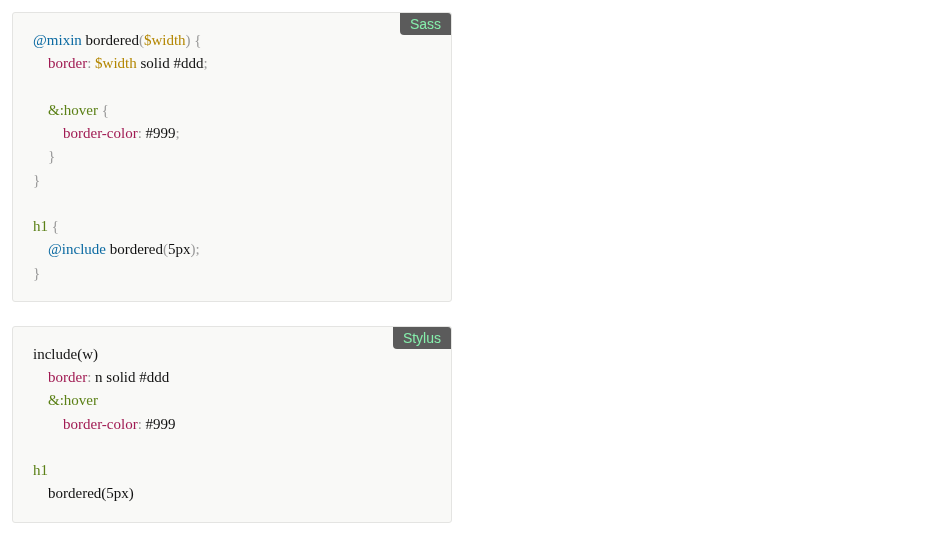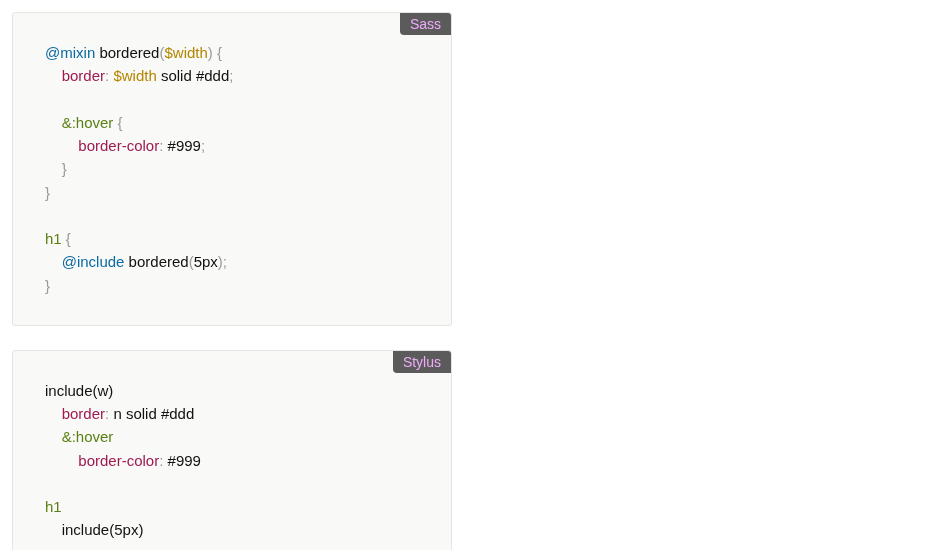--- a/index.html
+++ b/index.html
@@ -27,33 +27,33 @@
     background: #f9f9f7;
     border: 1px solid #e4e4e2;
     border-radius: 3px;
     padding: 12px 16px 12px 16px;
   }
   .lang-tag {
     position: absolute;
     top: 0;
     right: 0;
     background: #5b5b5b;
-    color: #f0abfc;
+    color: #86efac;
     font-family: -apple-system, BlinkMacSystemFont, "Segoe UI", Helvetica, Arial, sans-serif;
     font-size: 14px;
     padding: 3px 10px;
     border-top-right-radius: 3px;
     border-bottom-left-radius: 4px;
   }
   pre {
-    margin: 16px;
+    margin: 4px;
     white-space: pre;
     line-height: 1.55;
     font-size: 15px;
-    font-family: Liberation Sans, sans-serif;
+    font-family: Liberation Serif, serif;
   }
   .c-key   { color: #0b6aa2; }   
   .c-sel   { color: #5b8016; }   
   .c-var   { color: #b38600; }   
   .c-prop  { color: #a01a52; }
   .c-punct { color: #9a9a9a; }   
   .c-plain { color: #111; }
 </style>
 </head>
 <body>
@@ -78,21 +78,21 @@
     </div>
 
     <div class="card">
       <div class="lang-tag">Stylus</div>
 <pre><span class="c-plain">include(w)</span>
     <span class="c-prop">border</span><span class="c-punct">:</span> <span class="c-plain">n</span> <span class="c-plain">solid</span> <span class="c-plain">#ddd</span>
     <span class="c-sel">&amp;:hover</span>
         <span class="c-prop">border-color</span><span class="c-punct">:</span> <span class="c-plain">#999</span>
 
 <span class="c-sel">h1</span>
-    <span class="c-plain">include(</span><span class="c-plain">5px</span><span class="c-plain">)</span></pre>
+    <span class="c-plain">bordered(</span><span class="c-plain">5px</span><span class="c-plain">)</span></pre>
     </div>
 
   </div>
 
   <div class="col">
 
     <div class="card">
       <div class="lang-tag">Less</div>
 <pre>  
        

